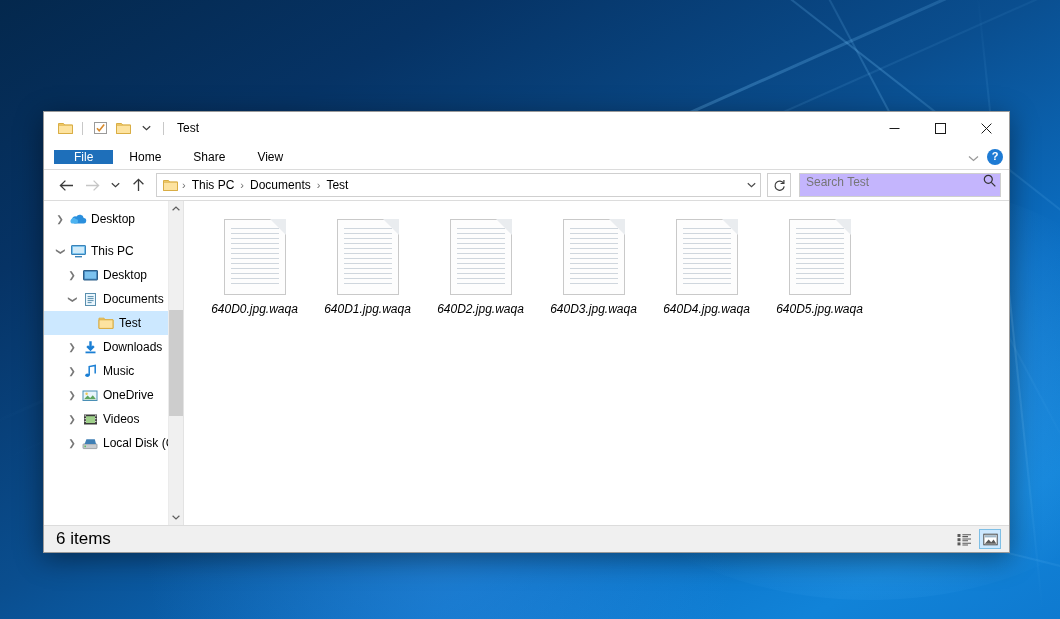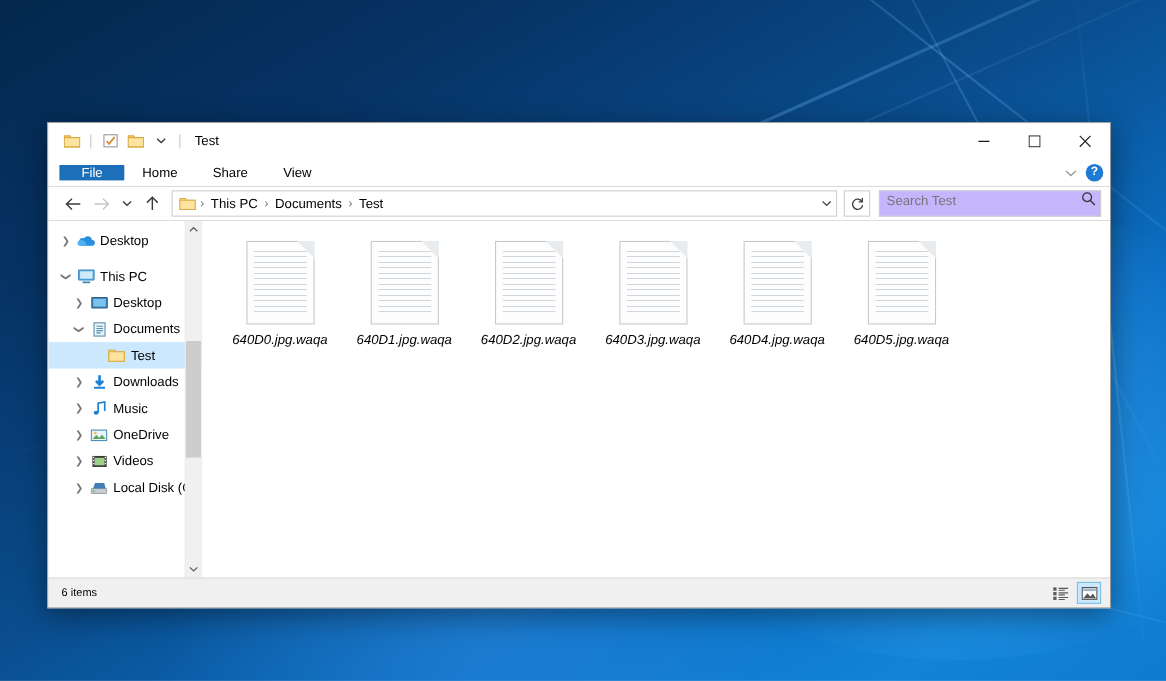--- a/index.html
+++ b/index.html
@@ -401,21 +401,21 @@
     height: 26px;
     background: #f0f0f0;
     border-top: 1px solid #dcdcdc;
     display: flex;
     align-items: center;
     padding: 0 6px 0 12px;
     flex: 0 0 auto;
     position: relative;
   }
   .status-text {
-    font-size: 10px;
+    font-size: 17px;
     color: #000;
   }
   .view-btns {
     position: absolute;
     right: 8px;
     display: flex;
     gap: 4px;
     align-items: center;
   }
   .view-btn {

